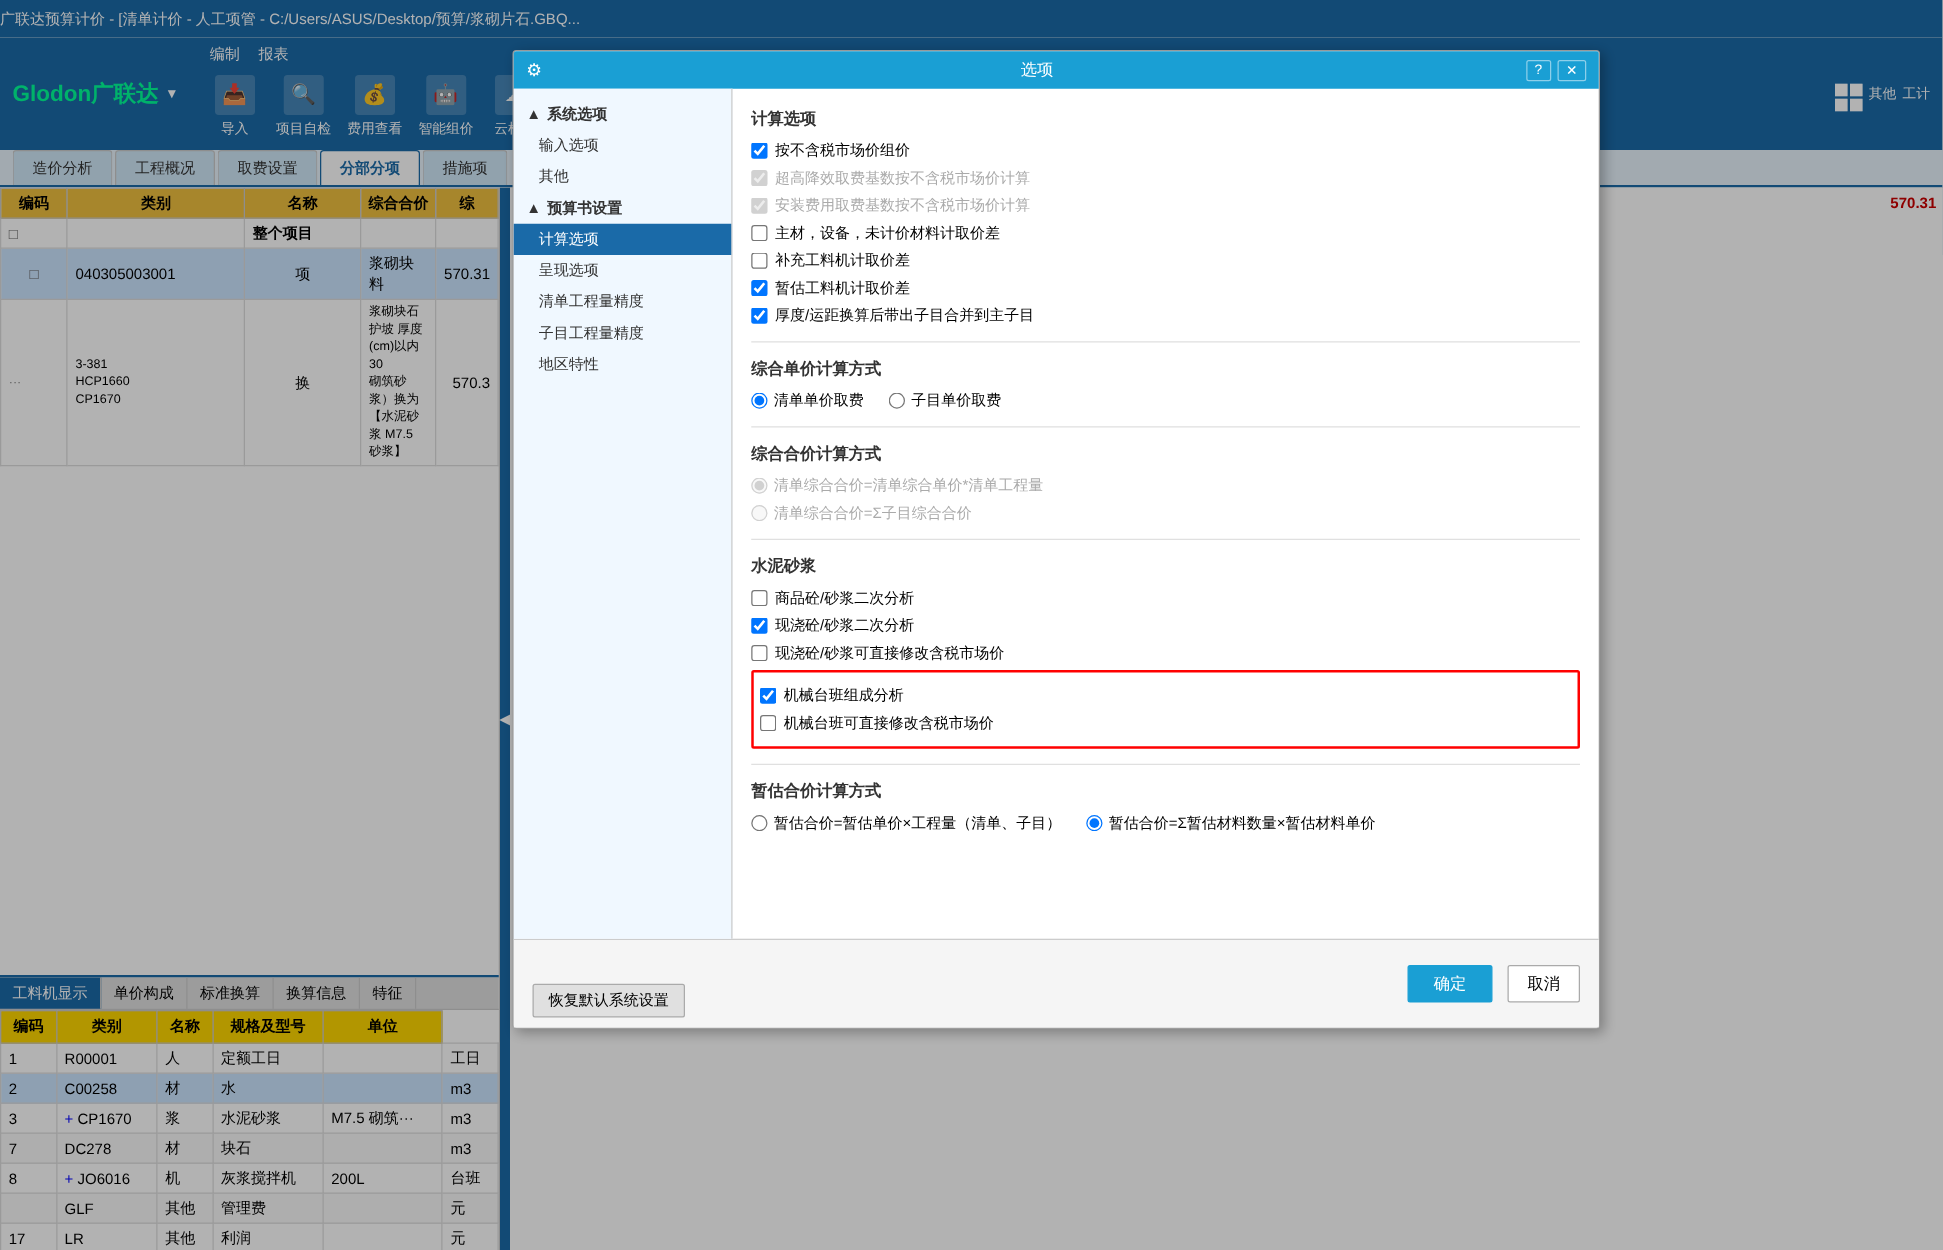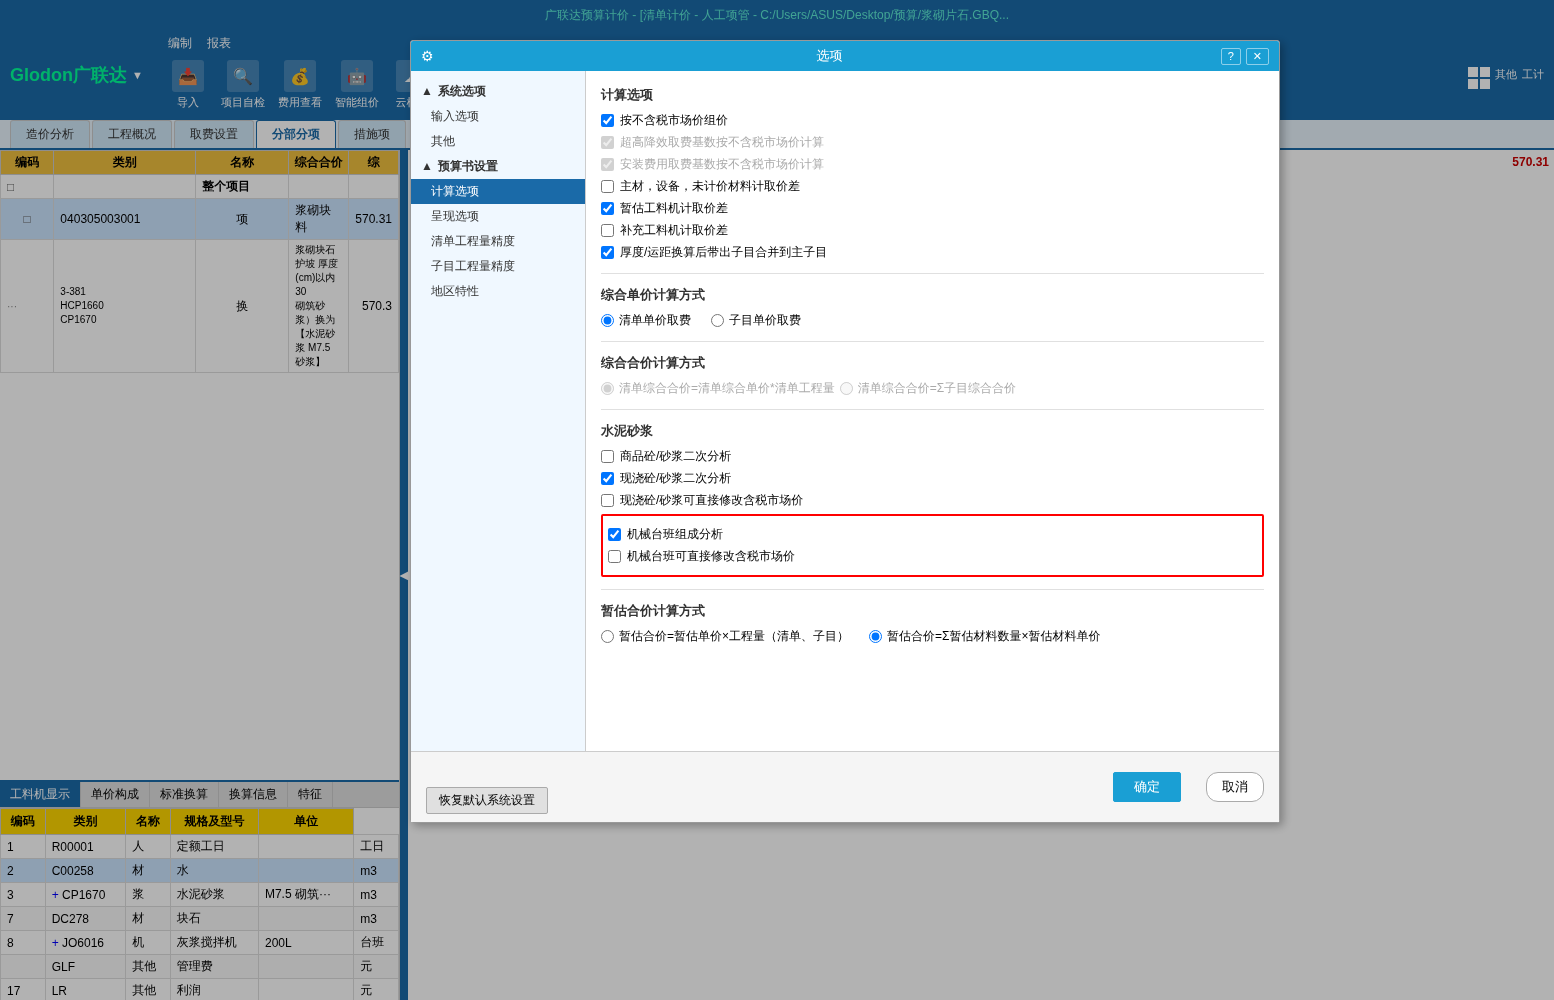--- a/index.html
+++ b/index.html
@@ -1,19 +1,19 @@
 <!DOCTYPE html>
 <html><head>
   <meta charset="utf-8">
   <style>
     * { box-sizing: border-box; margin: 0; padding: 0; font-family: 'Microsoft YaHei', SimSun, sans-serif; font-size: 12px; }
     body { background: #d4e8f7; width: 1554px; height: 1000px; overflow: hidden; }
 
     
-    .title-bar { background: #1a6aa8; color: #5eead4; height: 30px; display: flex; align-items: center; justify-content: center; font-size: 13px; }
+    .title-bar { background: #1a6aa8; color: #ffffff; height: 30px; display: flex; align-items: center; justify-content: flex-start; font-size: 13px; }
 
     
     .app-container { display: flex; flex-direction: column; height: 970px; background: #f0f0f0; }
 
     
     .top-toolbar { background: #1a6aa8; height: 90px; display: flex; align-items: center; padding: 0 10px; gap: 5px; }
     .logo-area { color: white; font-size: 20px; font-weight: bold; margin-right: 15px; display: flex; align-items: center; gap: 5px; }
     .logo-text { color: #00ff99; font-size: 18px; font-weight: bold; }
     .toolbar-btn { display: flex; flex-direction: column; align-items: center; color: white; gap: 3px; cursor: pointer; min-width: 50px; padding: 5px; }
     .toolbar-icon { width: 32px; height: 32px; background: rgba(255,255,255,0.2); border-radius: 3px; display: flex; align-items: center; justify-content: center; font-size: 16px; }
@@ -77,23 +77,23 @@
     .radio-group { display: flex; gap: 20px; margin: 5px 0; }
     .radio-row { display: flex; align-items: center; gap: 5px; }
 
     .section-divider { border: none; border-top: 1px solid #e0e0e0; margin: 12px 0; }
 
     .highlight-box { border: 2px solid red; padding: 5px; border-radius: 2px; margin: 3px 0; }
 
     
     .dialog-footer { border-top: 1px solid #ccc; padding: 8px 15px; display: flex; justify-content: space-between; align-items: center; background: #f5f5f5; }
     .footer-left button { background: #e0e0e0; border: 1px solid #aaa; padding: 4px 12px; cursor: pointer; border-radius: 2px; margin-top: 27px; }
-    .footer-right { display: flex; gap: 25px; }
+    .footer-right { display: flex; gap: 12px; }
     .btn-confirm { background: #1a9fd4; color: white; border: 1px solid #1a9fd4; padding: 5px 20px; cursor: pointer; border-radius: 2px; font-size: 13px; }
-    .btn-cancel { background: white; border: 1px solid #aaa; padding: 5px 15px; cursor: pointer; border-radius: 12px; font-size: 13px; }
+    .btn-cancel { background: white; border: 1px solid #aaa; padding: 5px 15px; cursor: pointer; border-radius: 2px; font-size: 13px; }
 
     
     .splitter-left { width: 8px; background: #1a6aa8; display: flex; align-items: center; justify-content: center; cursor: pointer; color: white; }
 
     .disabled-text { color: #aaa; }
 
     
     .row-selected { background: #cce5ff !important; }
 
     .col-header-gold { background: #f0c040; text-align: center; font-weight: bold; border: 1px solid #ccc; padding: 3px 5px; }
@@ -358,28 +358,28 @@
         </div>
         <div class="checkbox-row">
           <input type="checkbox" id="cb3" checked="" disabled="" style="">
           <label for="cb3" class="disabled-text">安装费用取费基数按不含税市场价计算</label>
         </div>
         <div class="checkbox-row">
           <input type="checkbox" id="cb4" style="">
           <label for="cb4">主材，设备，未计价材料计取价差</label>
         </div>
         <div class="checkbox-row">
+          <input type="checkbox" id="cb5" style="">
+          <label for="cb5">补充工料机计取价差</label>
+        </div>
+        <div class="checkbox-row">
           <input type="checkbox" id="cb6" checked="" style="">
           <label for="cb6">暂估工料机计取价差</label>
         </div>
         <div class="checkbox-row">
-          <input type="checkbox" id="cb5" style="">
-          <label for="cb5">补充工料机计取价差</label>
-        </div>
-        <div class="checkbox-row">
           <input type="checkbox" id="cb7" checked="" style="">
           <label for="cb7">厚度/运距换算后带出子目合并到主子目</label>
         </div>
 
         <hr class="section-divider">
 
         <div class="section-title">综合单价计算方式</div>
         <div class="radio-group">
           <div class="radio-row">
             <input type="radio" name="unit_price" id="r1" checked="" style="">
@@ -387,21 +387,21 @@
           </div>
           <div class="radio-row">
             <input type="radio" name="unit_price" id="r2" style="">
             <label for="r2">子目单价取费</label>
           </div>
         </div>
 
         <hr class="section-divider">
 
         <div class="section-title">综合合价计算方式</div>
-        <div class="radio-group" style="flex-direction:row;gap:5px;">
+        <div class="radio-group" style="flex-direction:column;gap:5px;">
           <div class="radio-row">
             <input type="radio" name="total_price" id="r3" checked="" disabled="" style="">
             <label for="r3" class="disabled-text">清单综合合价=清单综合单价*清单工程量</label>
           </div>
           <div class="radio-row">
             <input type="radio" name="total_price" id="r4" disabled="" style="">
             <label for="r4" class="disabled-text">清单综合合价=Σ子目综合合价</label>
           </div>
         </div>
 

